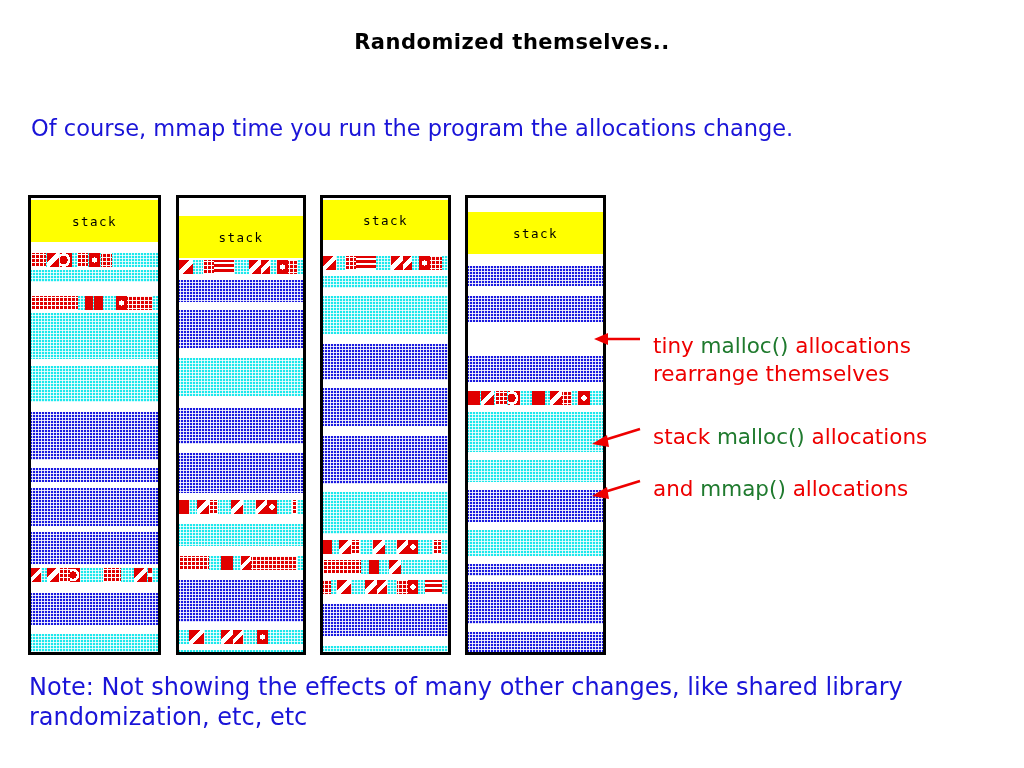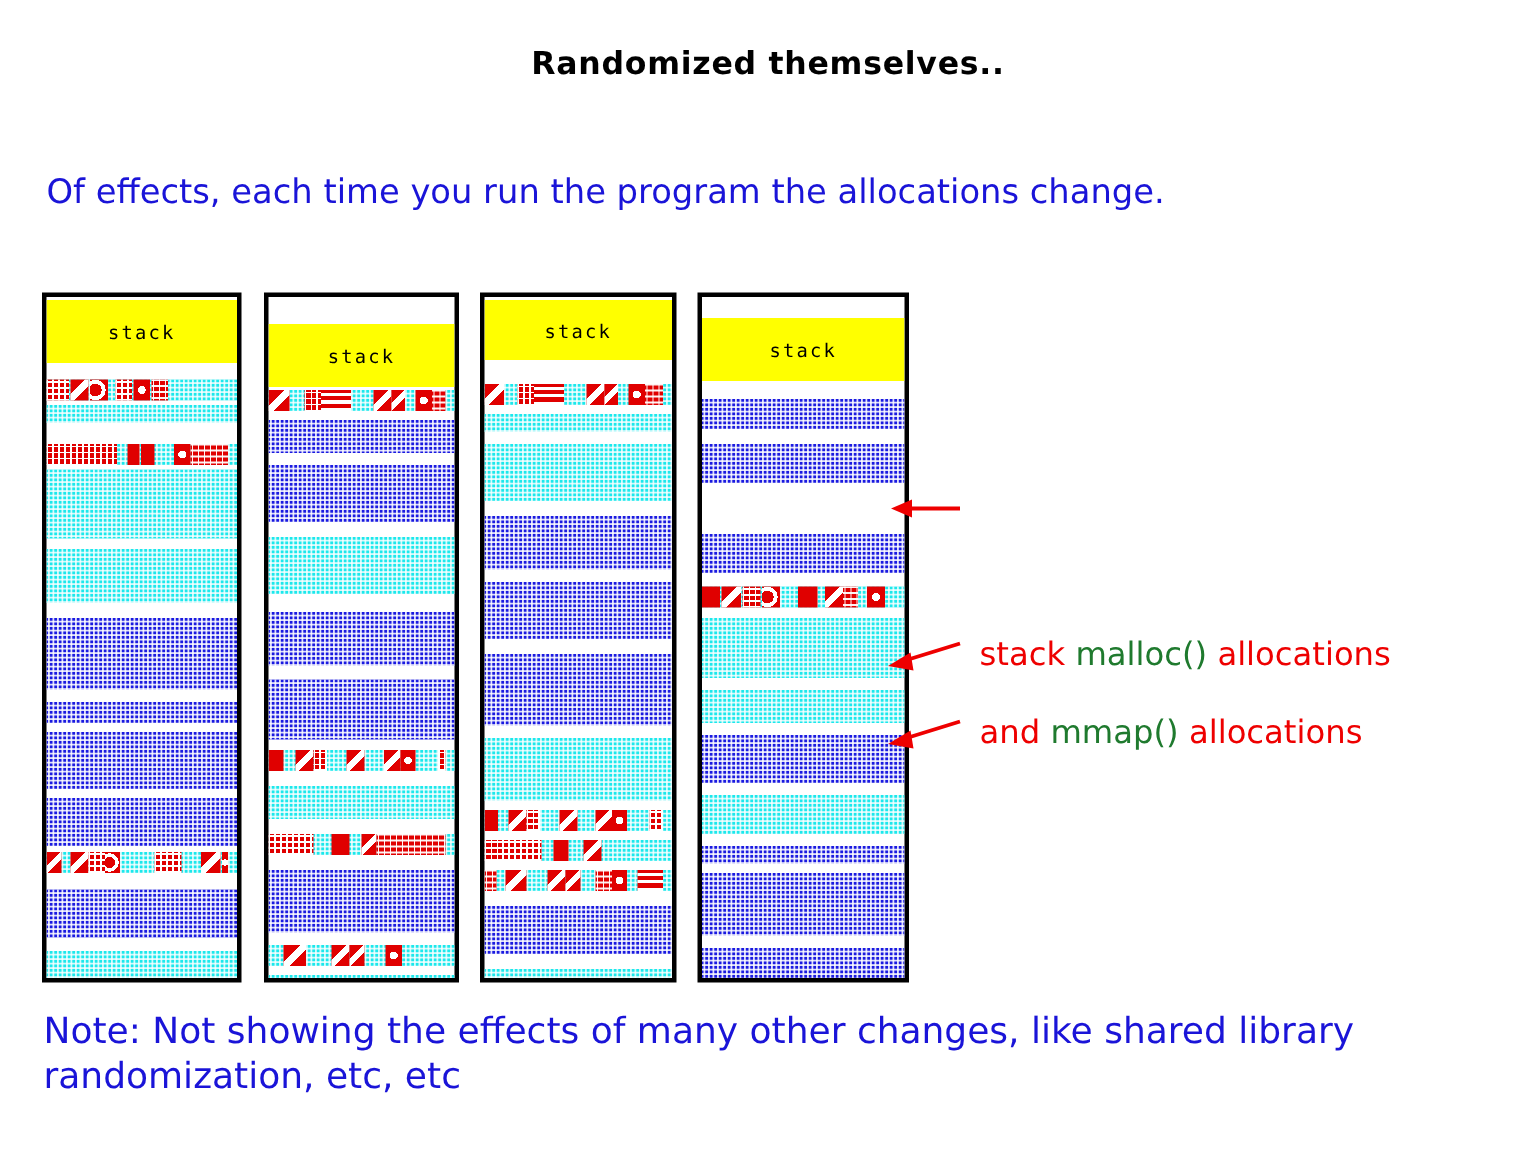--- a/index.html
+++ b/index.html
@@ -202,21 +202,21 @@
     left: 0; top: 0;
     width: 1024px; height: 768px;
     pointer-events: none;
   }
 </style>
 </head>
 <body>
 
 <div id="slide-title">Randomized themselves..</div>
 
-<div id="subtitle">Of effects, each time you run the program the allocations change.</div>
+<div id="subtitle">Of course, mmap time you run the program the allocations change.</div>
 
 <div class="memmap" id="col-1">
     <div class="inner">
       <div class="band yellow" style="top: 2px; height: 42px;">
         <span>stack</span>
       </div>
       <div class="band tinyrow" style="top: 55px; height: 14px;">
         <div class="chunk tex-grid" style="left: 0px; width: 15px;"></div>
         <div class="chunk tex-diag" style="left: 16px; width: 12px;"></div>
         <div class="chunk tex-arc" style="left: 29px; width: 12px;"></div>
@@ -379,20 +379,22 @@
     <line x1="640" y1="481" x2="598" y2="494"></line>
   </g>
   <g fill="#ee0000" stroke="none">
     <polygon points="594,339 608,333 608,345"></polygon>
     <polygon points="592,444 607,435 609,447"></polygon>
     <polygon points="592,496 607,487 609,499"></polygon>
   </g>
 </svg>
 
 <div class="annotation" id="anno-tiny">
+  <div><span>tiny </span><span class="fn">malloc()</span><span> allocations</span></div>
+  <div>rearrange themselves</div>
 </div>
 
 <div class="annotation" id="anno-large">
   <div><span>stack </span><span class="fn">malloc()</span><span> allocations</span></div>
 </div>
 
 <div class="annotation" id="anno-mmap">
   <div><span>and </span><span class="fn">mmap()</span><span> allocations</span></div>
 </div>
 

